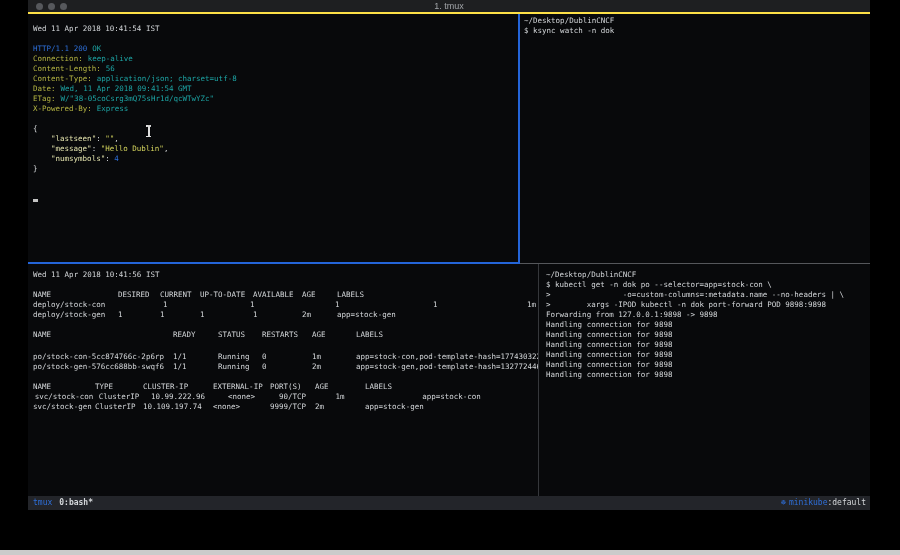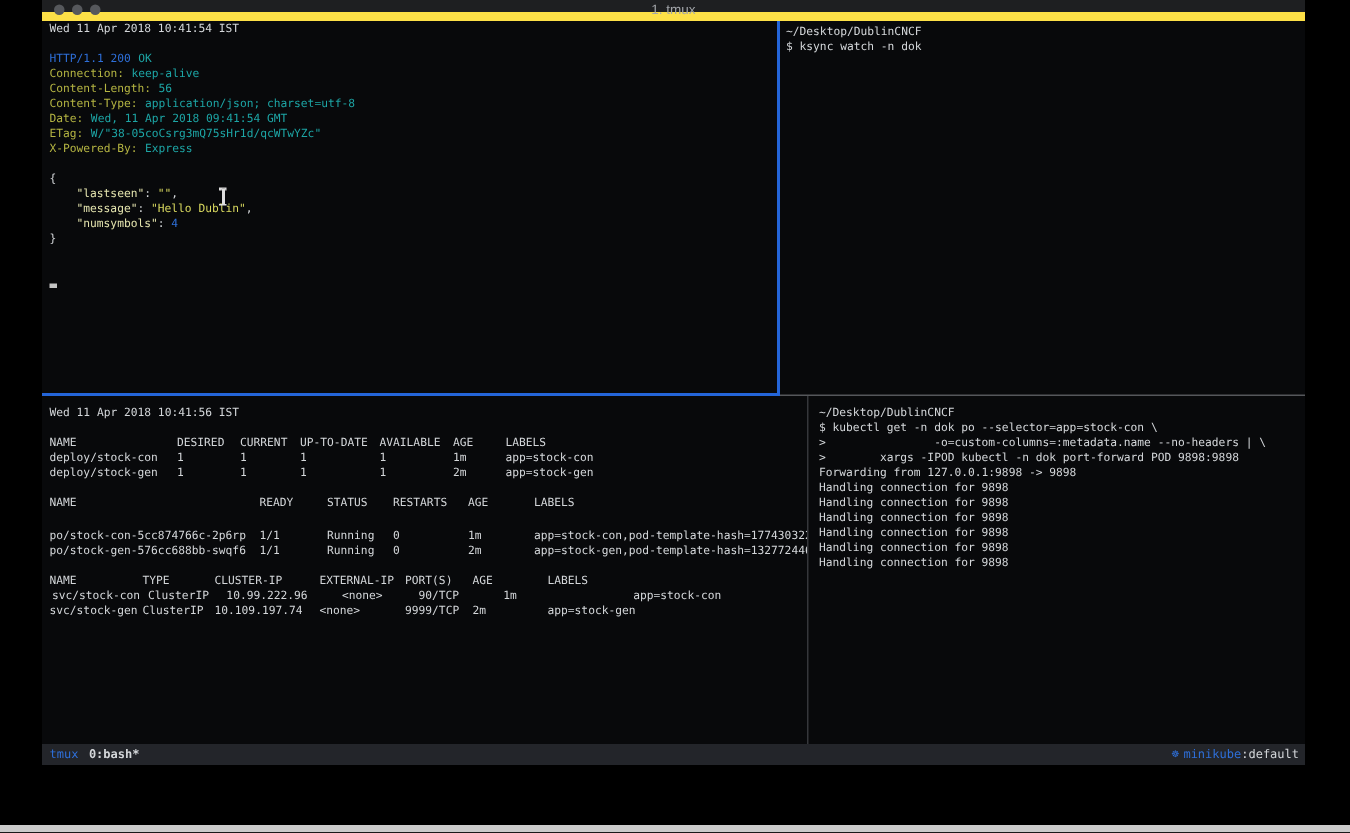--- a/index.html
+++ b/index.html
@@ -2,29 +2,29 @@
 <html><head>
 <meta charset="utf-8">
 <style>
   html,body{margin:0;padding:0;background:#000;}
   .page{position:relative;width:900px;height:555px;background:#000;overflow:hidden;
         font-family:"DejaVu Sans Mono",monospace;}
   .window{position:absolute;left:28px;top:0;width:842px;height:510px;background:#08090b;}
 
   
   .titlebar{position:absolute;left:0;top:0;width:100%;height:14px;background:#1e1f21;
-            border-bottom:6px solid #fde047;box-sizing:border-box;}
+            border-bottom:2px solid #fde047;box-sizing:border-box;}
   .dots{position:absolute;left:8px;top:3px;display:flex;gap:5px;}
   .dot{width:7px;height:7px;border-radius:50%;background:#56585c;}
   .title{position:absolute;left:0;right:0;top:1px;text-align:center;font-size:9px;
          color:#a2a5a9;font-family:"Liberation Sans",sans-serif;}
 
   
   .pane{position:absolute;font-size:7.5px;line-height:10px;color:#d4d7da;overflow:hidden;box-sizing:border-box;}
-  .pane-http {left:0;   top:14px; width:490px;height:248px;padding:0 0 0 5px;}
+  .pane-http {left:0;   top:14px; width:490px;height:248px;padding:10px 0 0 5px;}
   .pane-ksync{left:492px;top:14px; width:350px;height:248px;padding:2px 0 0 4px;}
   .pane-kube {left:0;   top:264px;width:510px;height:232px;padding:6px 0 0 5px;}
   .pane-pf   {left:512px;top:264px;width:330px;height:232px;padding:6px 0 0 6px;}
 
   .divider{position:absolute;}
   .div-v-top  {left:490px;top:14px; width:2px;height:249px;background:#2465d9;}
   .div-h-left {left:0;    top:262px;width:492px;height:2px;background:#2465d9;}
   .div-h-right{left:492px;top:263px;width:350px;height:1px;background:#55575b;}
   .div-v-bot  {left:510px;top:264px;width:1px;height:232px;background:#35373b;}
 
@@ -111,21 +111,21 @@
     <div class="divider div-v-top"></div>
     <div class="divider div-h-left"></div>
     <div class="divider div-h-right"></div>
     <div class="divider div-v-bot"></div>
 
     <div class="pane pane-kube">
       <div class="line">Wed 11 Apr 2018 10:41:56 IST</div>
       <div class="line blank"></div>
       <div class="ktable">
           <div class="trow" style="grid-template-columns: 85px 42px 40px 53px 49px 35px auto;"><span class="tcell">NAME</span><span class="tcell">DESIRED</span><span class="tcell">CURRENT</span><span class="tcell">UP-TO-DATE</span><span class="tcell">AVAILABLE</span><span class="tcell">AGE</span><span class="tcell">LABELS</span></div>
-          <div class="trow" style="grid-template-columns: 85px 42px 40px 53px 49px 35px auto;"><span class="tcell">deploy/stock-con</span><span class="tcell">1</span><span class="tcell">1</span><span class="tcell">1</span><span class="tcell">1</span><span class="tcell">1m</span><span class="tcell">app=stock-con</span></div>
+          <div class="trow" style="grid-template-columns: 85px 42px 40px 53px 49px 35px auto; gap: 45px;"><span class="tcell">deploy/stock-con</span><span class="tcell">1</span><span class="tcell">1</span><span class="tcell">1</span><span class="tcell">1</span><span class="tcell">1m</span><span class="tcell">app=stock-con</span></div>
           <div class="trow" style="grid-template-columns: 85px 42px 40px 53px 49px 35px auto;"><span class="tcell">deploy/stock-gen</span><span class="tcell">1</span><span class="tcell">1</span><span class="tcell">1</span><span class="tcell">1</span><span class="tcell">2m</span><span class="tcell">app=stock-gen</span></div>
         </div>
       <div class="ktable">
           <div class="trow" style="grid-template-columns: 140px 45px 44px 50px 44px auto;"><span class="tcell">NAME</span><span class="tcell">READY</span><span class="tcell">STATUS</span><span class="tcell">RESTARTS</span><span class="tcell">AGE</span><span class="tcell">LABELS</span></div>
           <div class="trow" style="grid-template-columns: 140px 45px 44px 50px 44px auto; margin-top: 12px;"><span class="tcell">po/stock-con-5cc874766c-2p6rp</span><span class="tcell">1/1</span><span class="tcell">Running</span><span class="tcell">0</span><span class="tcell">1m</span><span class="tcell">app=stock-con,pod-template-hash=1774303227</span></div>
           <div class="trow" style="grid-template-columns: 140px 45px 44px 50px 44px auto;"><span class="tcell">po/stock-gen-576cc688bb-swqf6</span><span class="tcell">1/1</span><span class="tcell">Running</span><span class="tcell">0</span><span class="tcell">2m</span><span class="tcell">app=stock-gen,pod-template-hash=1327724466</span></div>
         </div>
       <div class="ktable">
           <div class="trow" style="grid-template-columns: 62px 48px 70px 57px 45px 50px auto;"><span class="tcell">NAME</span><span class="tcell">TYPE</span><span class="tcell">CLUSTER-IP</span><span class="tcell">EXTERNAL-IP</span><span class="tcell">PORT(S)</span><span class="tcell">AGE</span><span class="tcell">LABELS</span></div>
           <div class="trow" style="grid-template-columns: 62px 48px 70px 57px 45px 50px auto; text-align: center;"><span class="tcell">svc/stock-con</span><span class="tcell">ClusterIP</span><span class="tcell">10.99.222.96</span><span class="tcell">&lt;none&gt;</span><span class="tcell">90/TCP</span><span class="tcell">1m</span><span class="tcell">app=stock-con</span></div>

